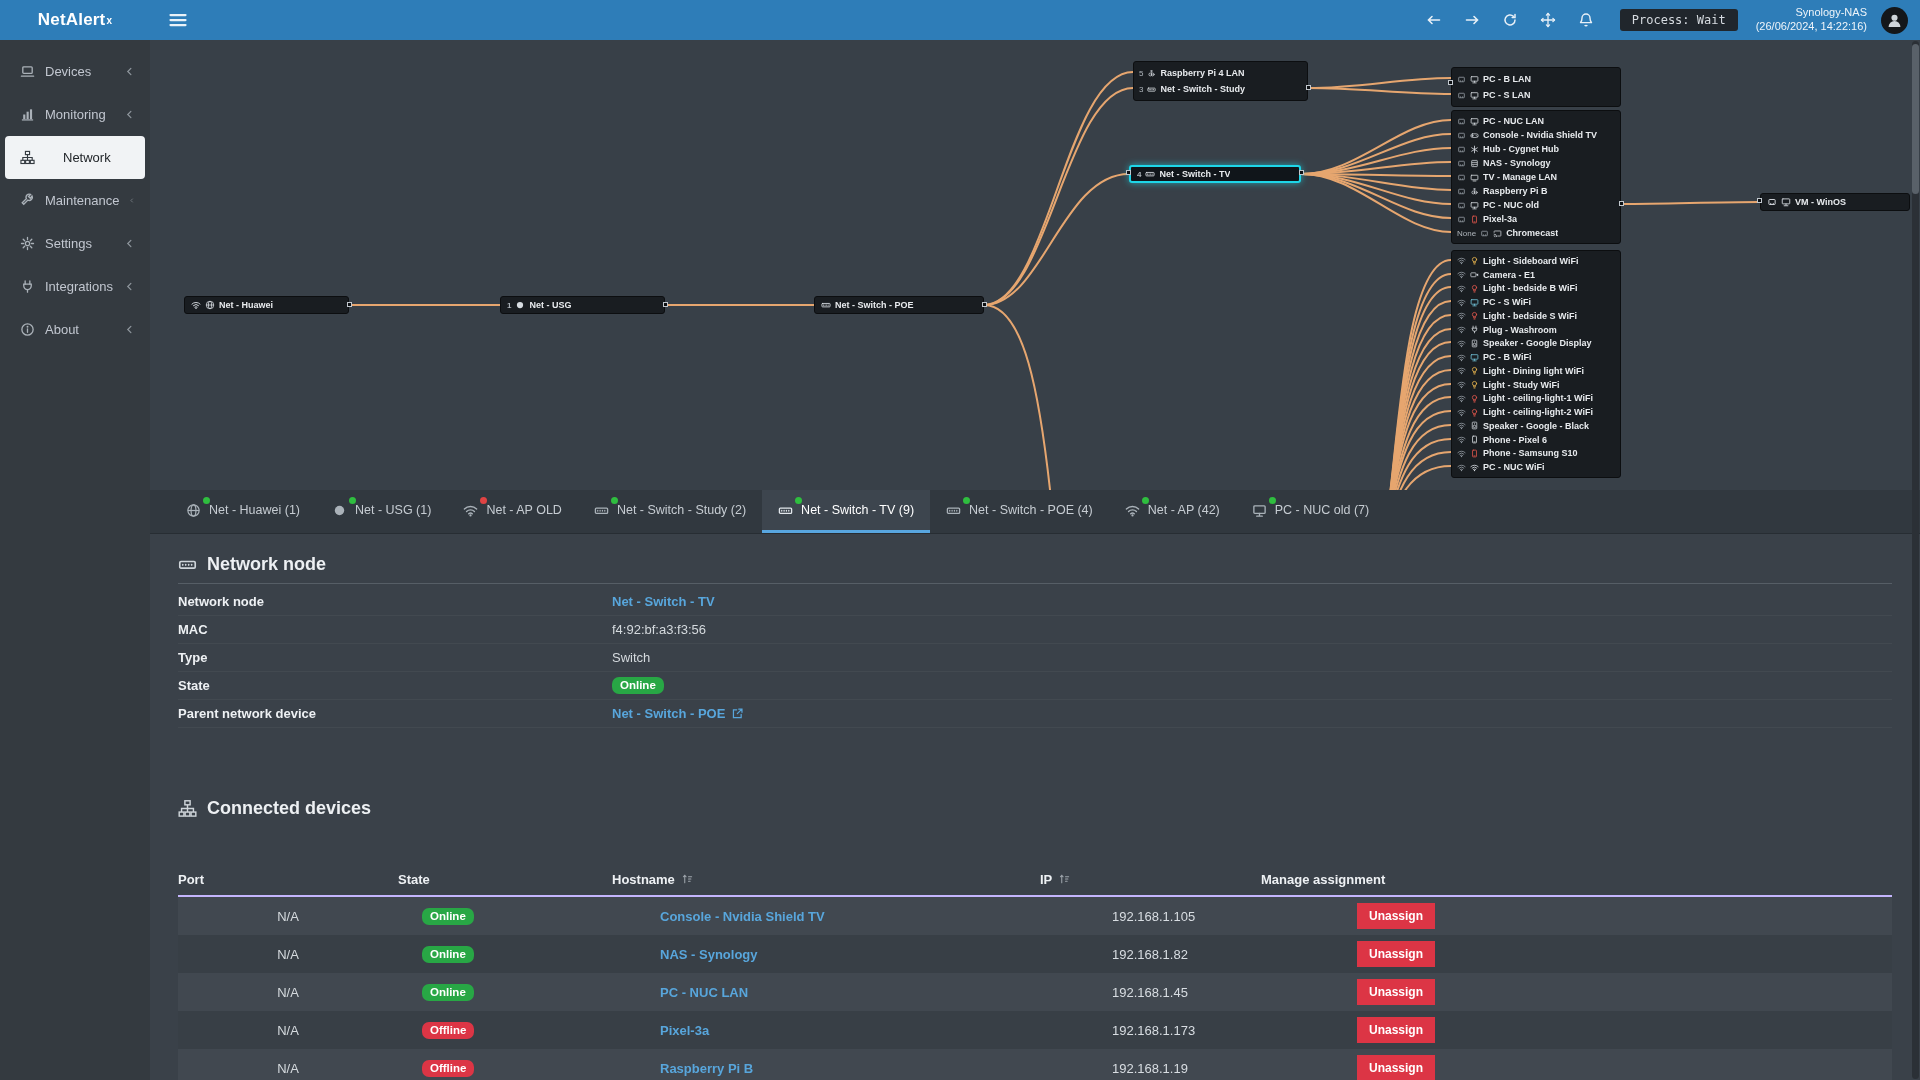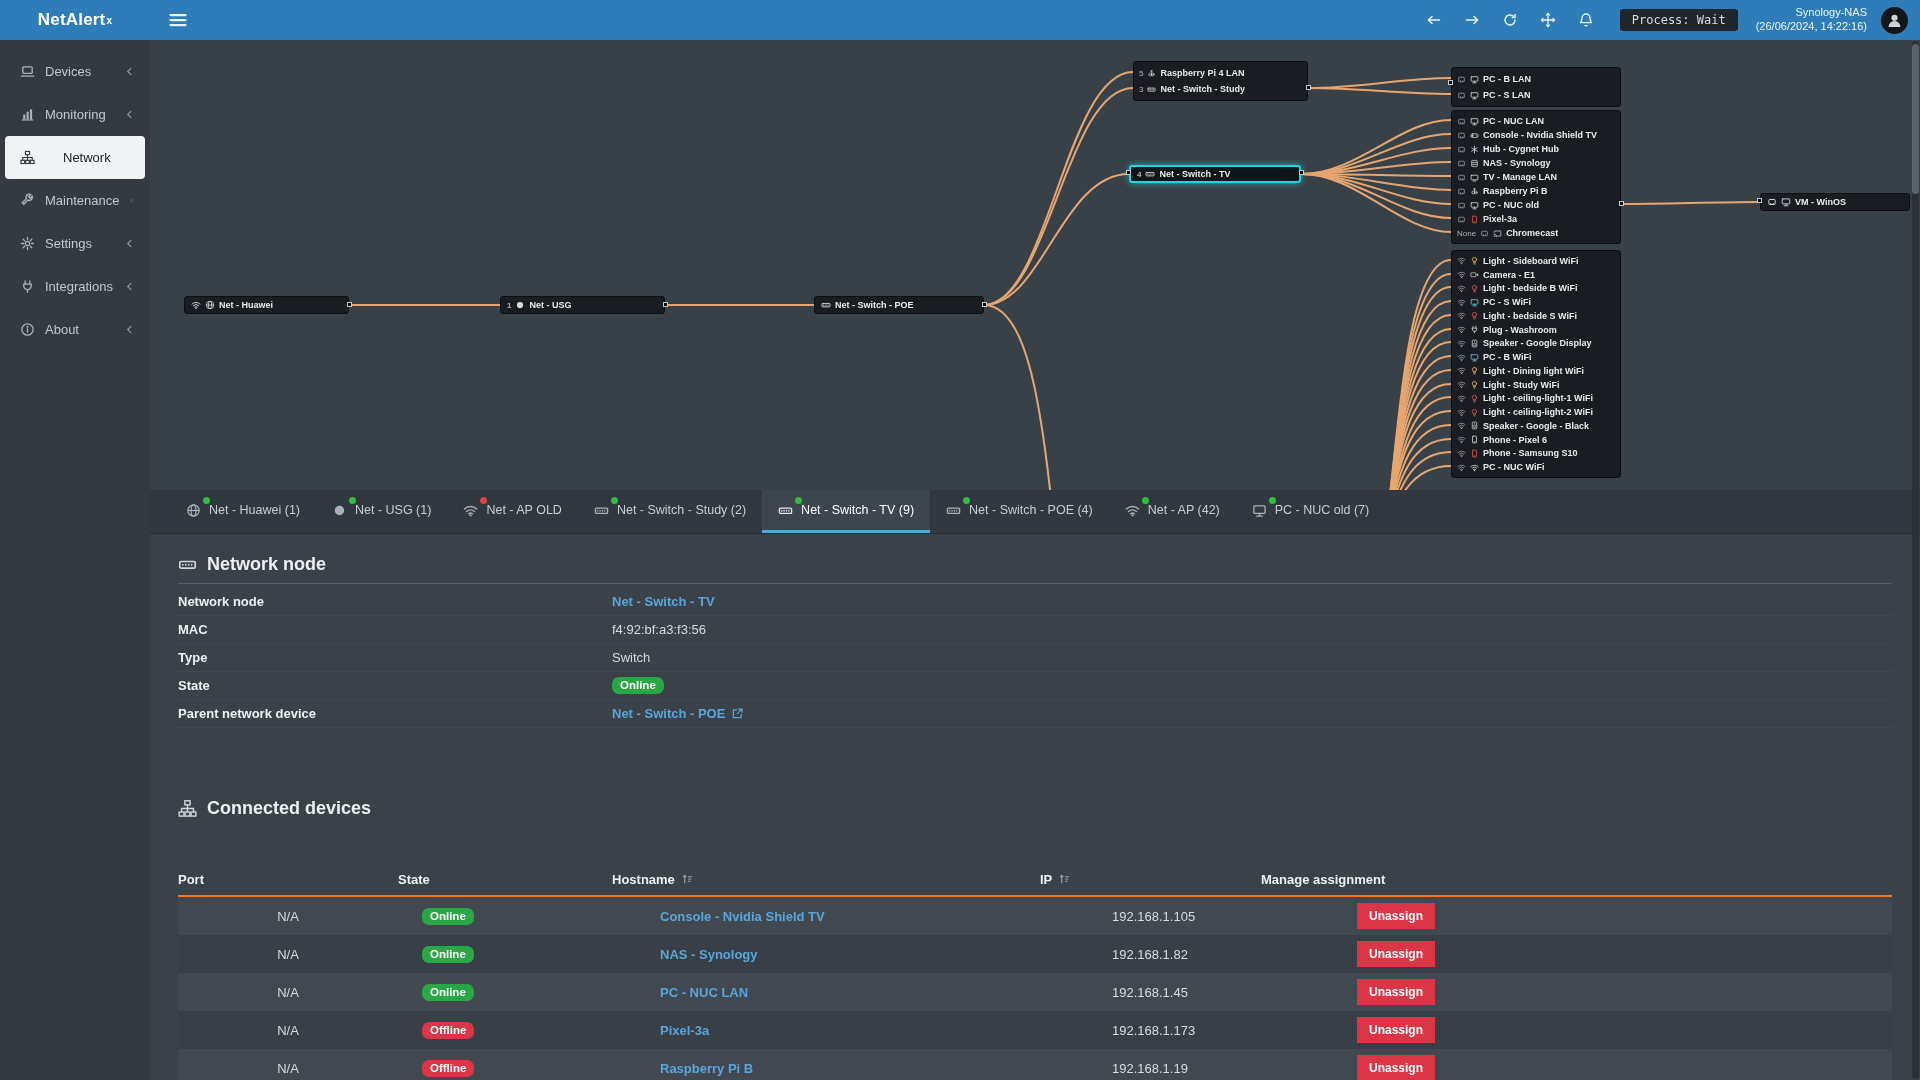--- a/index.html
+++ b/index.html
@@ -83,21 +83,21 @@
   .extlink { width:13px; height:13px; color:#58a6dc; display:inline-block; }
 
   .badge { display:inline-block; padding:2px 8px 3px; border-radius:7px; font-size:11.5px;
            font-weight:bold; color:#fff; }
   .badge.online { background:#28a745; }
   .badge.offline { background:#dc3545; }
 
   .section-devices { margin-top:70px; }
   .tgrid { display:grid; grid-template-columns:220px 214px 428px 221px 1fr; align-items:center; }
   .thead { font-weight:bold; font-size:13px; color:#eef1f4; height:34px; margin-top:44px;
-           border-bottom:2px solid #f97316; }
+           border-bottom:2px solid #c4b5fd; }
   .thcell { display:flex; align-items:center; gap:6px; }
   .sorti { width:12px; height:12px; color:#9fa6ad; }
   .trb { height:38px; font-size:13px;gap:24px; }
   #rows .trb:nth-child(odd) { background:#414850; }
   #rows .trb:nth-child(even) { background:#383f46; }
   .c-port { text-align:center; color:#d5dade; }
   .hostlink { color:#58a6dc; font-weight:bold; text-decoration:none; }
   .unassign { background:#dc3545; border:none; color:#fff; font-size:12px; font-weight:600;
               padding:6px 12px; border-radius:0; cursor:pointer; }
 

